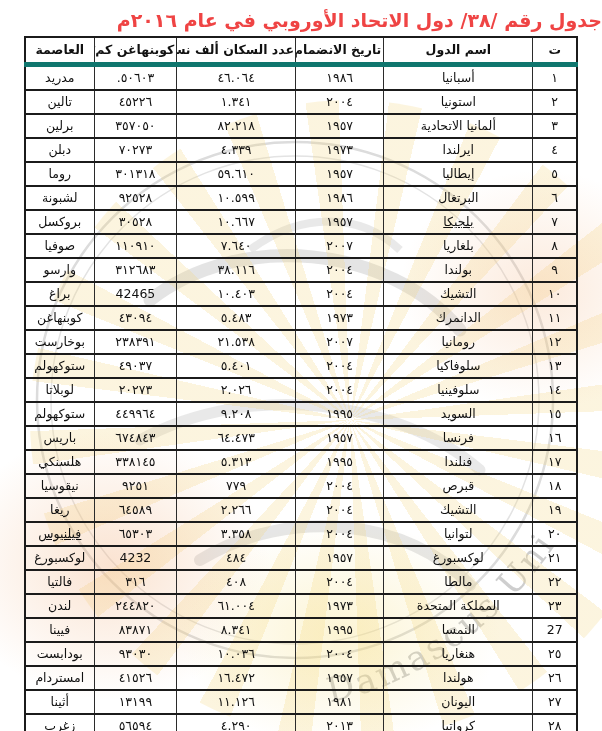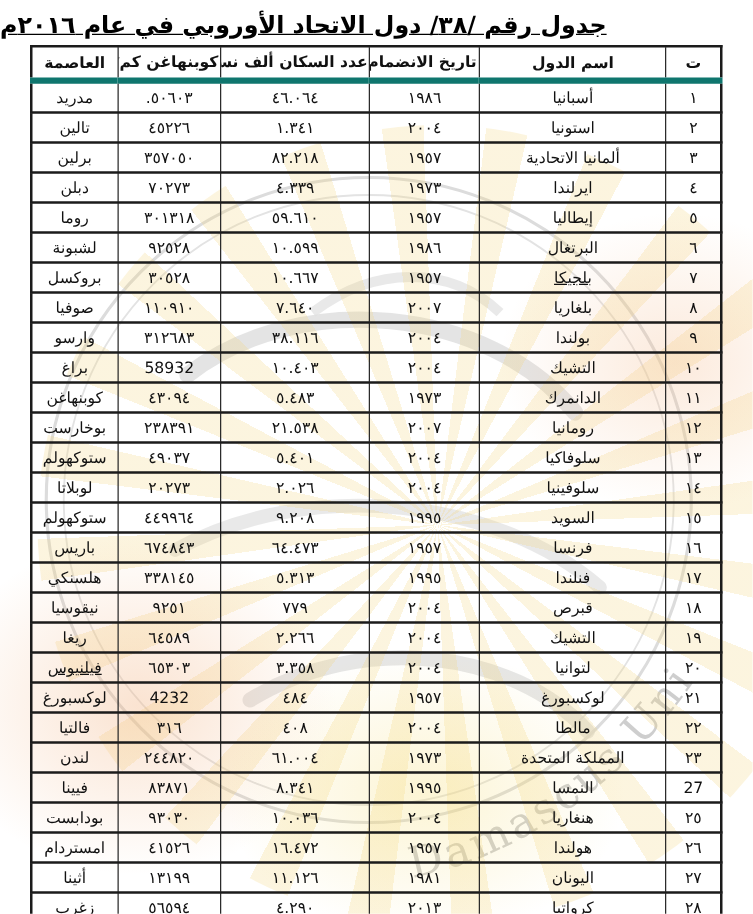--- a/index.html
+++ b/index.html
@@ -24,22 +24,22 @@
     left:400px;top:170px;width:280px;height:240px;opacity:.8;
     background:radial-gradient(closest-side, rgba(244,186,140,.38), rgba(255,255,255,0));
   }
   .blob-yellow-bottom{
     left:180px;top:520px;width:320px;height:230px;opacity:.8;
     background:radial-gradient(closest-side, rgba(246,222,120,.40), rgba(255,255,255,0));
   }
   
   .content{position:relative;z-index:1;}
   .title{
-    direction:rtl;text-align:left;
-    font-size:19px;font-weight:bold;margin:9px 0 5px 0;color:#000000;text-decoration:underline;
+    direction:rtl;text-align:right;
+    font-size:19px;font-weight:bold;margin:9px 0 5px 0;color:#ef4444;
   }
   table.eu-table{
     width:554px;margin:0 auto;border-collapse:collapse;
     direction:rtl;background:transparent;table-layout:fixed;
   }
   table.eu-table,table.eu-table tr{border:2px solid #1b1b1b;}
   .eu-table th,.eu-table td{
     border:1px solid #2b2b2b;text-align:center;vertical-align:middle;
     padding:1px 2px;font-size:12.5px;height:20px;line-height:1.25;
     overflow:hidden;
@@ -167,21 +167,21 @@
           <td class="num" dir="ltr"><span>٢٠٠٤</span></td>
           <td class="num" dir="ltr"><span>٣٨.١١٦</span></td>
           <td class="num" dir="ltr"><span>٣١٢٦٨٣</span></td>
           <td><span>وارسو</span></td>
         </tr>
         <tr>
           <td class="num" dir="ltr"><span>١٠</span></td>
           <td><span>التشيك</span></td>
           <td class="num" dir="ltr"><span>٢٠٠٤</span></td>
           <td class="num" dir="ltr"><span>١٠.٤٠٣</span></td>
-          <td class="num" dir="ltr"><span>58932</span></td>
+          <td class="num" dir="ltr"><span>42465</span></td>
           <td><span>براغ</span></td>
         </tr>
         <tr>
           <td class="num" dir="ltr"><span>١١</span></td>
           <td><span>الدانمرك</span></td>
           <td class="num" dir="ltr"><span>١٩٧٣</span></td>
           <td class="num" dir="ltr"><span>٥.٤٨٣</span></td>
           <td class="num" dir="ltr"><span>٤٣٠٩٤</span></td>
           <td><span>كوبنهاغن</span></td>
         </tr>

